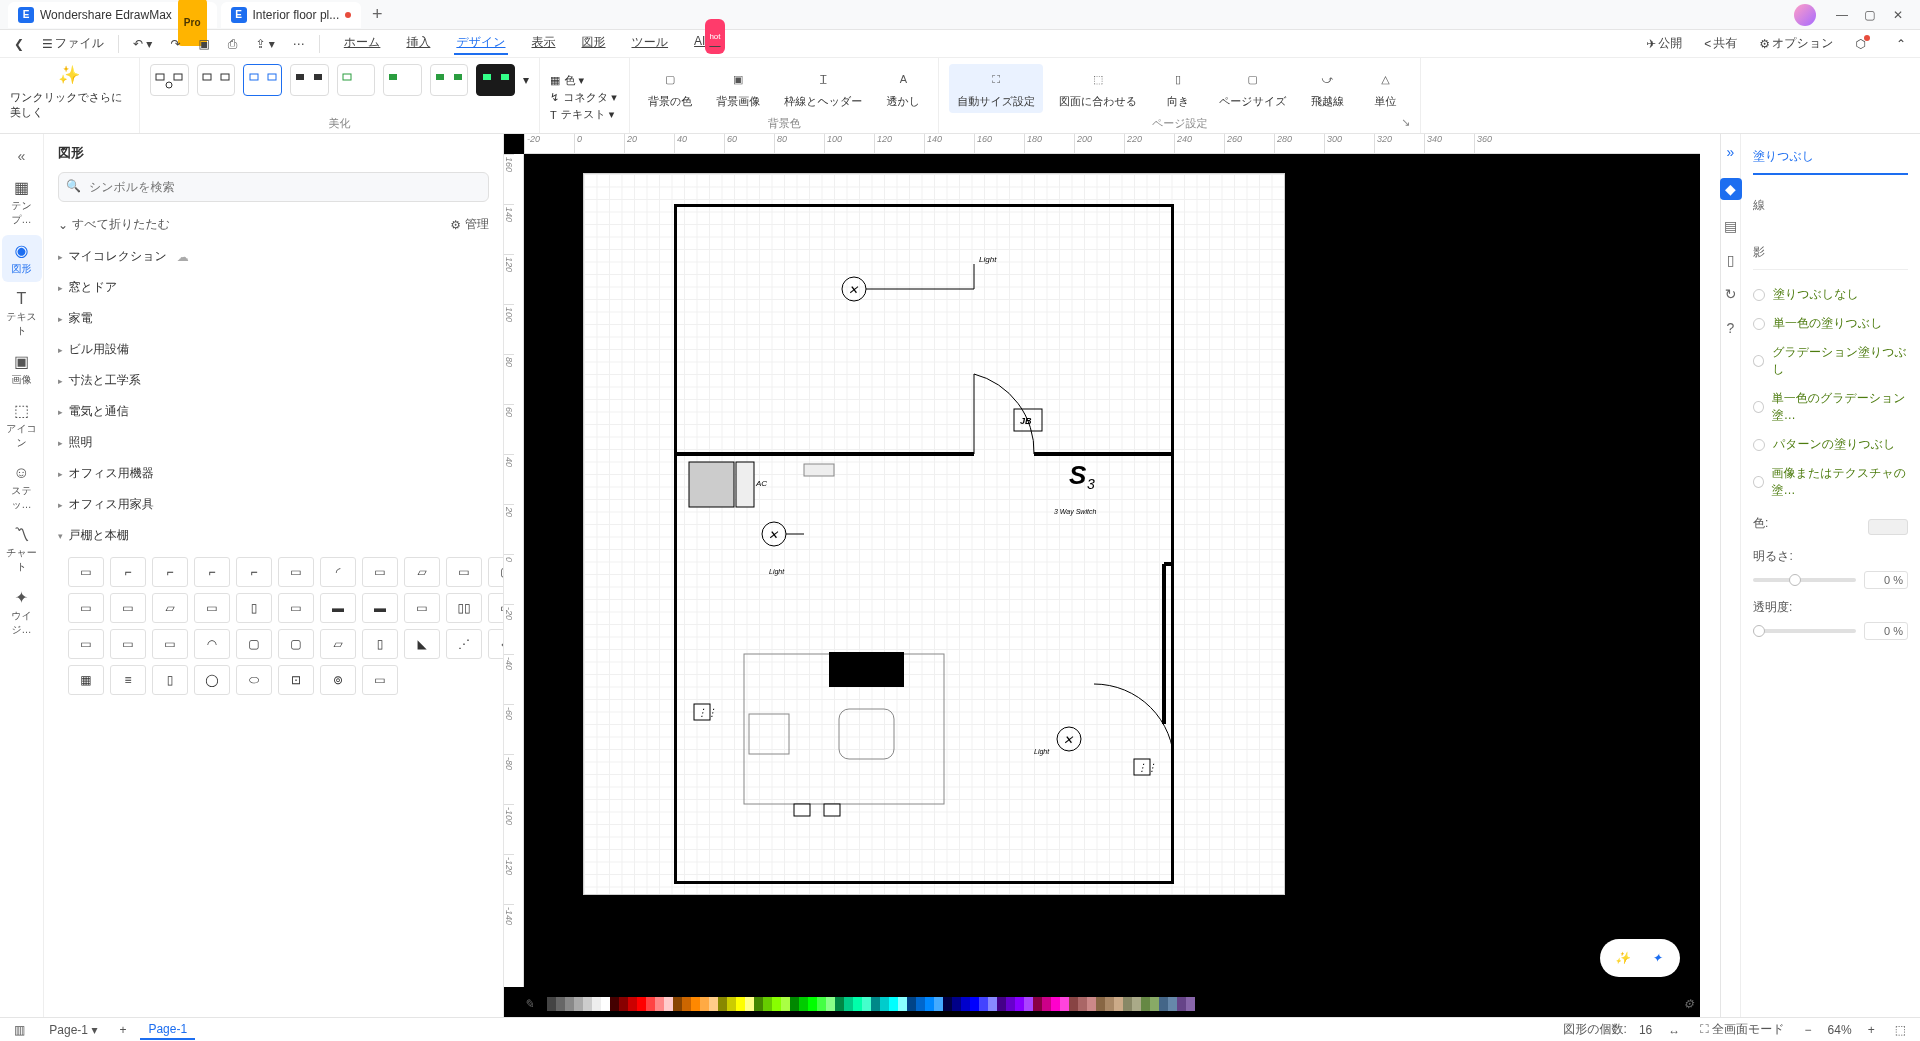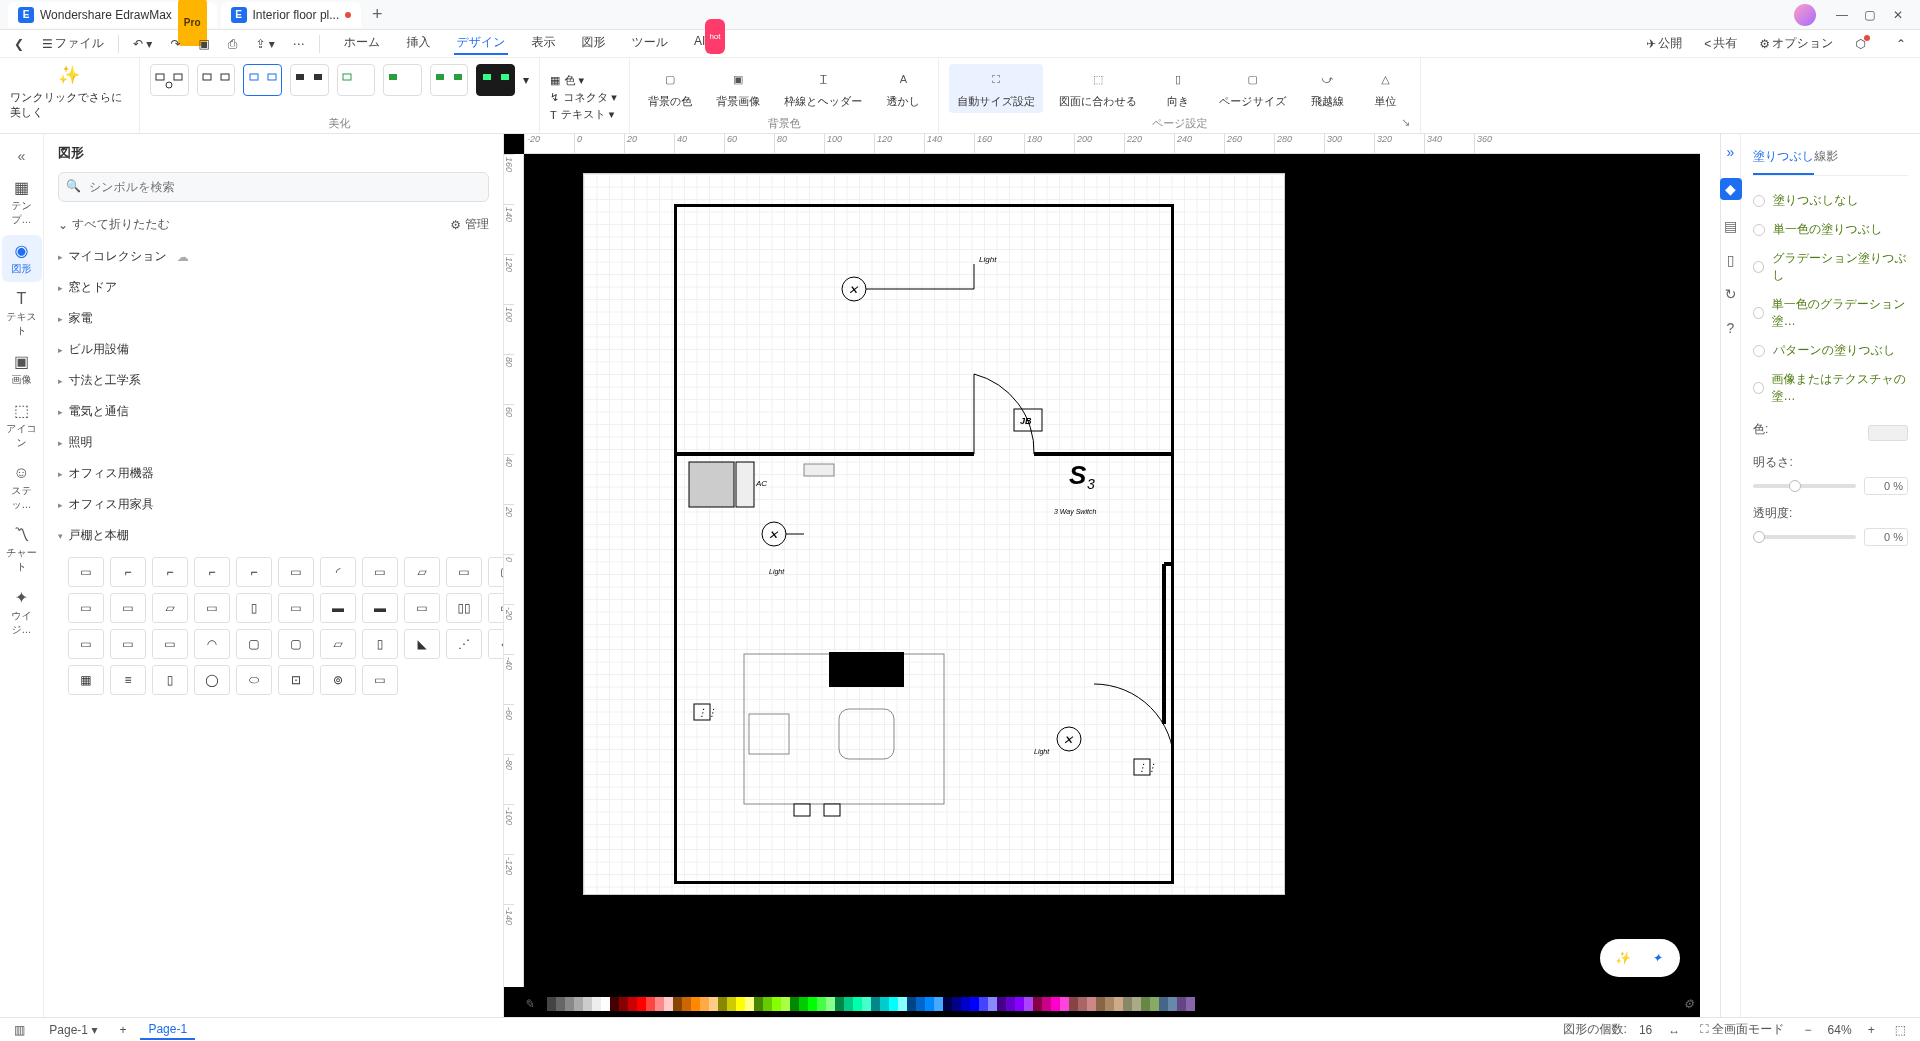--- a/index.html
+++ b/index.html
@@ -17,21 +17,21 @@
 .titlebar .add-tab { width: 24px; height: 24px; display: flex; align-items: center; justify-content: center; color: #666; font-size: 18px; cursor: pointer; }
 .titlebar .spacer { flex: 1; }
 .titlebar .avatar { width: 22px; height: 22px; border-radius: 50%; background: linear-gradient(135deg,#ff9ec6,#a66bff); margin-right: 12px; }
 .titlebar .win-btn { width: 28px; height: 28px; display: flex; align-items: center; justify-content: center; color: #555; cursor: pointer; }
 
 
 .toolbar { height: 28px; display: flex; align-items: center; padding: 0 10px; gap: 10px; border-bottom: 1px solid #eee; font-size: 12px; color: #444; }
 .toolbar .tbtn { display: flex; align-items: center; gap: 2px; cursor: pointer; padding: 2px 4px; }
 .toolbar .sep { width: 1px; height: 18px; background: #e0e0e0; }
 .menu-tabs { display: flex; gap: 22px; margin-left: 12px; }
-.menu-tabs .mtab { cursor: pointer; padding: 2px 2px; }
+.menu-tabs .mtab { cursor: pointer; padding: 2px 2px; text-decoration: underline; }
 .menu-tabs .mtab.active { color: #1d6ef0; border-bottom: 2px solid #1d6ef0; }
 .ai-badge { background: #ff3b6b; color: #fff; font-size: 8px; border-radius: 6px; padding: 13px 4px; position: relative; top: -6px; }
 .toolbar .right { margin-left: auto; display: flex; align-items: center; gap: 14px; }
 
 
 .ribbon { height: 76px; display: flex; align-items: stretch; border-bottom: 1px solid #e5e5e5; background: #fff; }
 .ribbon-group { display: flex; flex-direction: column; justify-content: space-between; padding: 6px 10px 2px 10px; border-right: 1px solid #eee; }
 .ribbon-group .row { display: flex; align-items: center; gap: 8px; }
 .ribbon-group .label { text-align: center; font-size: 11px; color: #888; padding-top: 2px; }
 .theme-box { width: 40px; height: 32px; border: 1px solid #ddd; border-radius: 4px; display: flex; align-items: center; justify-content: center; cursor: pointer; background: #fff; }
@@ -79,21 +79,21 @@
 .color-strip { position: absolute; left: 20px; right: 20px; bottom: 4px; height: 18px; display: flex; align-items: center; gap: 0; }
 .color-strip .sw { width: 9px; height: 14px; }
 .fab-group { position: absolute; right: 20px; bottom: 40px; display: flex; gap: 8px; background: #fff; border-radius: 20px; padding: 6px 10px; box-shadow: 0 2px 8px rgba(0,0,0,0.15); }
 .fab-group .fab { width: 26px; height: 26px; border-radius: 50%; display: flex; align-items: center; justify-content: center; cursor: pointer; }
 .right-panel { position: absolute; right: 0; top: 134px; bottom: 24px; width: 200px; background: #fff; border-left: 1px solid #e5e5e5; display: flex; }
 .rp-rail { width: 20px; border-right: 1px solid #eee; display: flex; flex-direction: column; align-items: center; padding-top: 10px; gap: 18px; }
 .rp-rail .ritem { font-size: 14px; color: #666; cursor: pointer; }
 .rp-rail .ritem.expand { color: #1d6ef0; }
 .rp-rail .ritem.active { color: #1d6ef0; background: #1d6ef0; color: #fff; width: 22px; height: 22px; border-radius: 4px; display: flex; align-items: center; justify-content: center; }
 .rp-body { flex: 1; padding: 10px 12px; font-size: 12px; }
-.rp-tabs { display: flex; border-bottom: 1px solid #eee; margin-bottom: 10px; }
+.rp-tabs { display: flex; gap: 18px; border-bottom: 1px solid #eee; margin-bottom: 10px; flex-direction: column; }
 .rp-tabs .rtab { padding: 4px 0 8px 0; cursor: pointer; color: #666; }
 .rp-tabs .rtab.active { color: #1d6ef0; border-bottom: 2px solid #1d6ef0; }
 .rp-opt { display: flex; align-items: center; gap: 8px; padding: 6px 0; color: #4d7c0f; font-size: 12px; }
 .rp-opt .radio { width: 12px; height: 12px; border: 1px solid #ccc; border-radius: 50%; }
 .rp-field { margin-top: 10px; }
 .rp-field .lbl { font-size: 12px; color: #555; margin-bottom: 6px; display: block; }
 .rp-slider-row { display: flex; align-items: center; gap: 8px; }
 .rp-slider { flex: 1; height: 4px; background: #e0e0e0; border-radius: 2px; position: relative; }
 .rp-slider .thumb { position: absolute; left: 35%; top: -4px; width: 12px; height: 12px; background: #fff; border: 1px solid #bbb; border-radius: 50%; }
 .rp-val { width: 44px; font-size: 11px; text-align: right; color: #666; border: 1px solid #e0e0e0; border-radius: 3px; padding: 2px 4px; }

